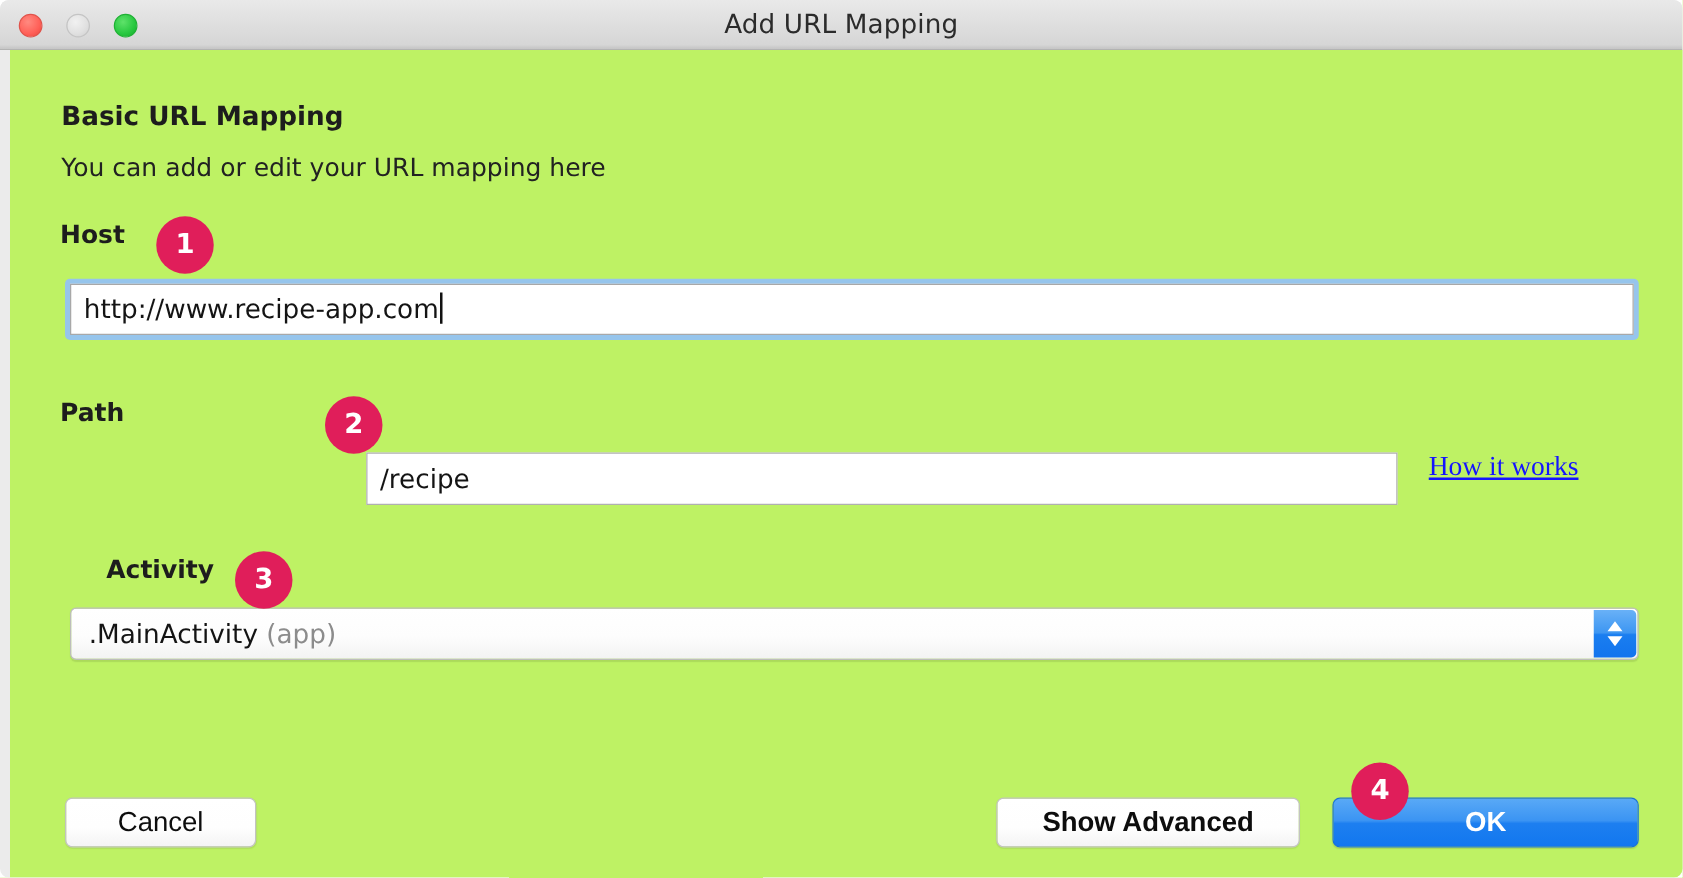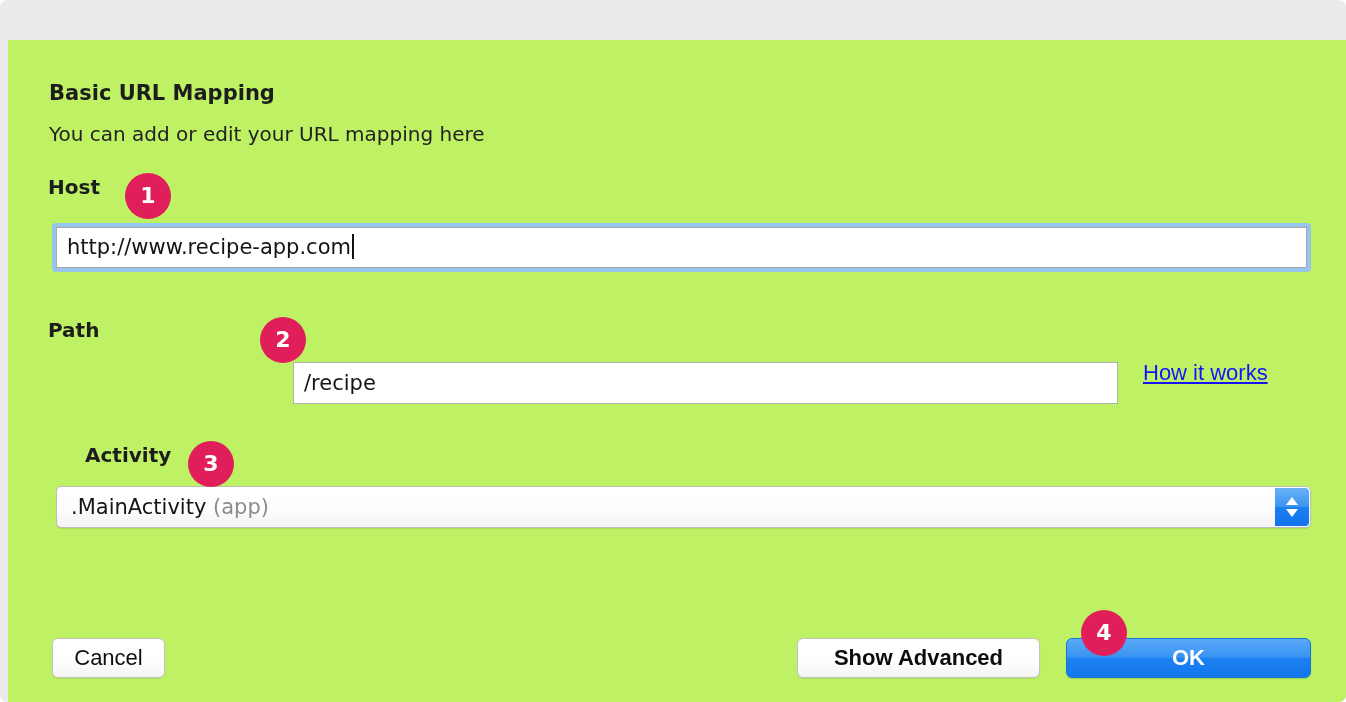--- a/index.html
+++ b/index.html
@@ -190,21 +190,21 @@
   }
 
   
   #how-it-works {
     position: absolute;
     font-size: 22px;
     color: #1414ff;
     text-decoration: underline;
     white-space: nowrap;
     cursor: pointer;
-    font-family: Liberation Sans, sans-serif;
+    font-family: Liberation Serif, serif;
   }
 
   
   .btn {
     position: absolute;
     border-radius: 6px;
     box-sizing: border-box;
     text-align: center;
     font-size: 22px;
     font-family: "Liberation Sans", sans-serif;
@@ -222,20 +222,26 @@
     border: 1px solid #1a72d6;
     color: #ffffff;
     box-shadow: 0 1px 1px rgba(0,0,0,0.12);
   }
 </style>
 </head>
 <body>
 
 <div id="window">
 
+  <div id="titlebar">
+    <div class="light" id="light-close"></div>
+    <div class="light" id="light-min"></div>
+    <div class="light" id="light-max"></div>
+    <div id="title">Add URL Mapping</div>
+  </div>
 
   <div id="content">
 
     <div class="section-title" style="left:41px; top:41px;">Basic URL Mapping</div>
     <div class="section-sub" style="left:41px; top:82px;">You can add or edit your URL mapping here</div>
 
     <div class="field-label" style="left:40px; top:135px;">Host</div>
     <div class="badge" style="left:117px; top:133px;">1</div>
 
     <div id="host-focus-ring"></div>
@@ -255,21 +261,21 @@
     <div class="popup" style="left:48px; top:446px; width:1255px; height:42px;">
       <div class="popup-label"><span>.MainActivity</span><span class="muted">&nbsp;<span>(app)</span></span></div>
       <div class="stepper">
         <svg width="20" height="30" viewBox="0 0 20 30" aria-hidden="true">
           <path d="M10 5 L16 13 L4 13 Z" fill="#ffffff"></path>
           <path d="M10 25 L16 17 L4 17 Z" fill="#ffffff"></path>
         </svg>
       </div>
     </div>
 
-    <div class="btn btn-plain" style="left:44px; top:598px; width:113px; height:40px; line-height:38px;">Cancel</div>
+    <div class="btn btn-plain" style="left:44px; top:598px; width:153px; height:40px; line-height:38px;">Cancel</div>
 
     <div class="btn btn-primary" style="left:1058px; top:598px; width:245px; height:40px; line-height:38px; font-weight:bold;">OK</div>
 
     <div class="btn btn-plain" style="left:789px; top:598px; width:243px; height:40px; line-height:38px; font-weight:bold;">Show Advanced</div>
 
     <div class="badge" style="left:1073px; top:570px;">4</div>
 
   </div>
 </div>
 

